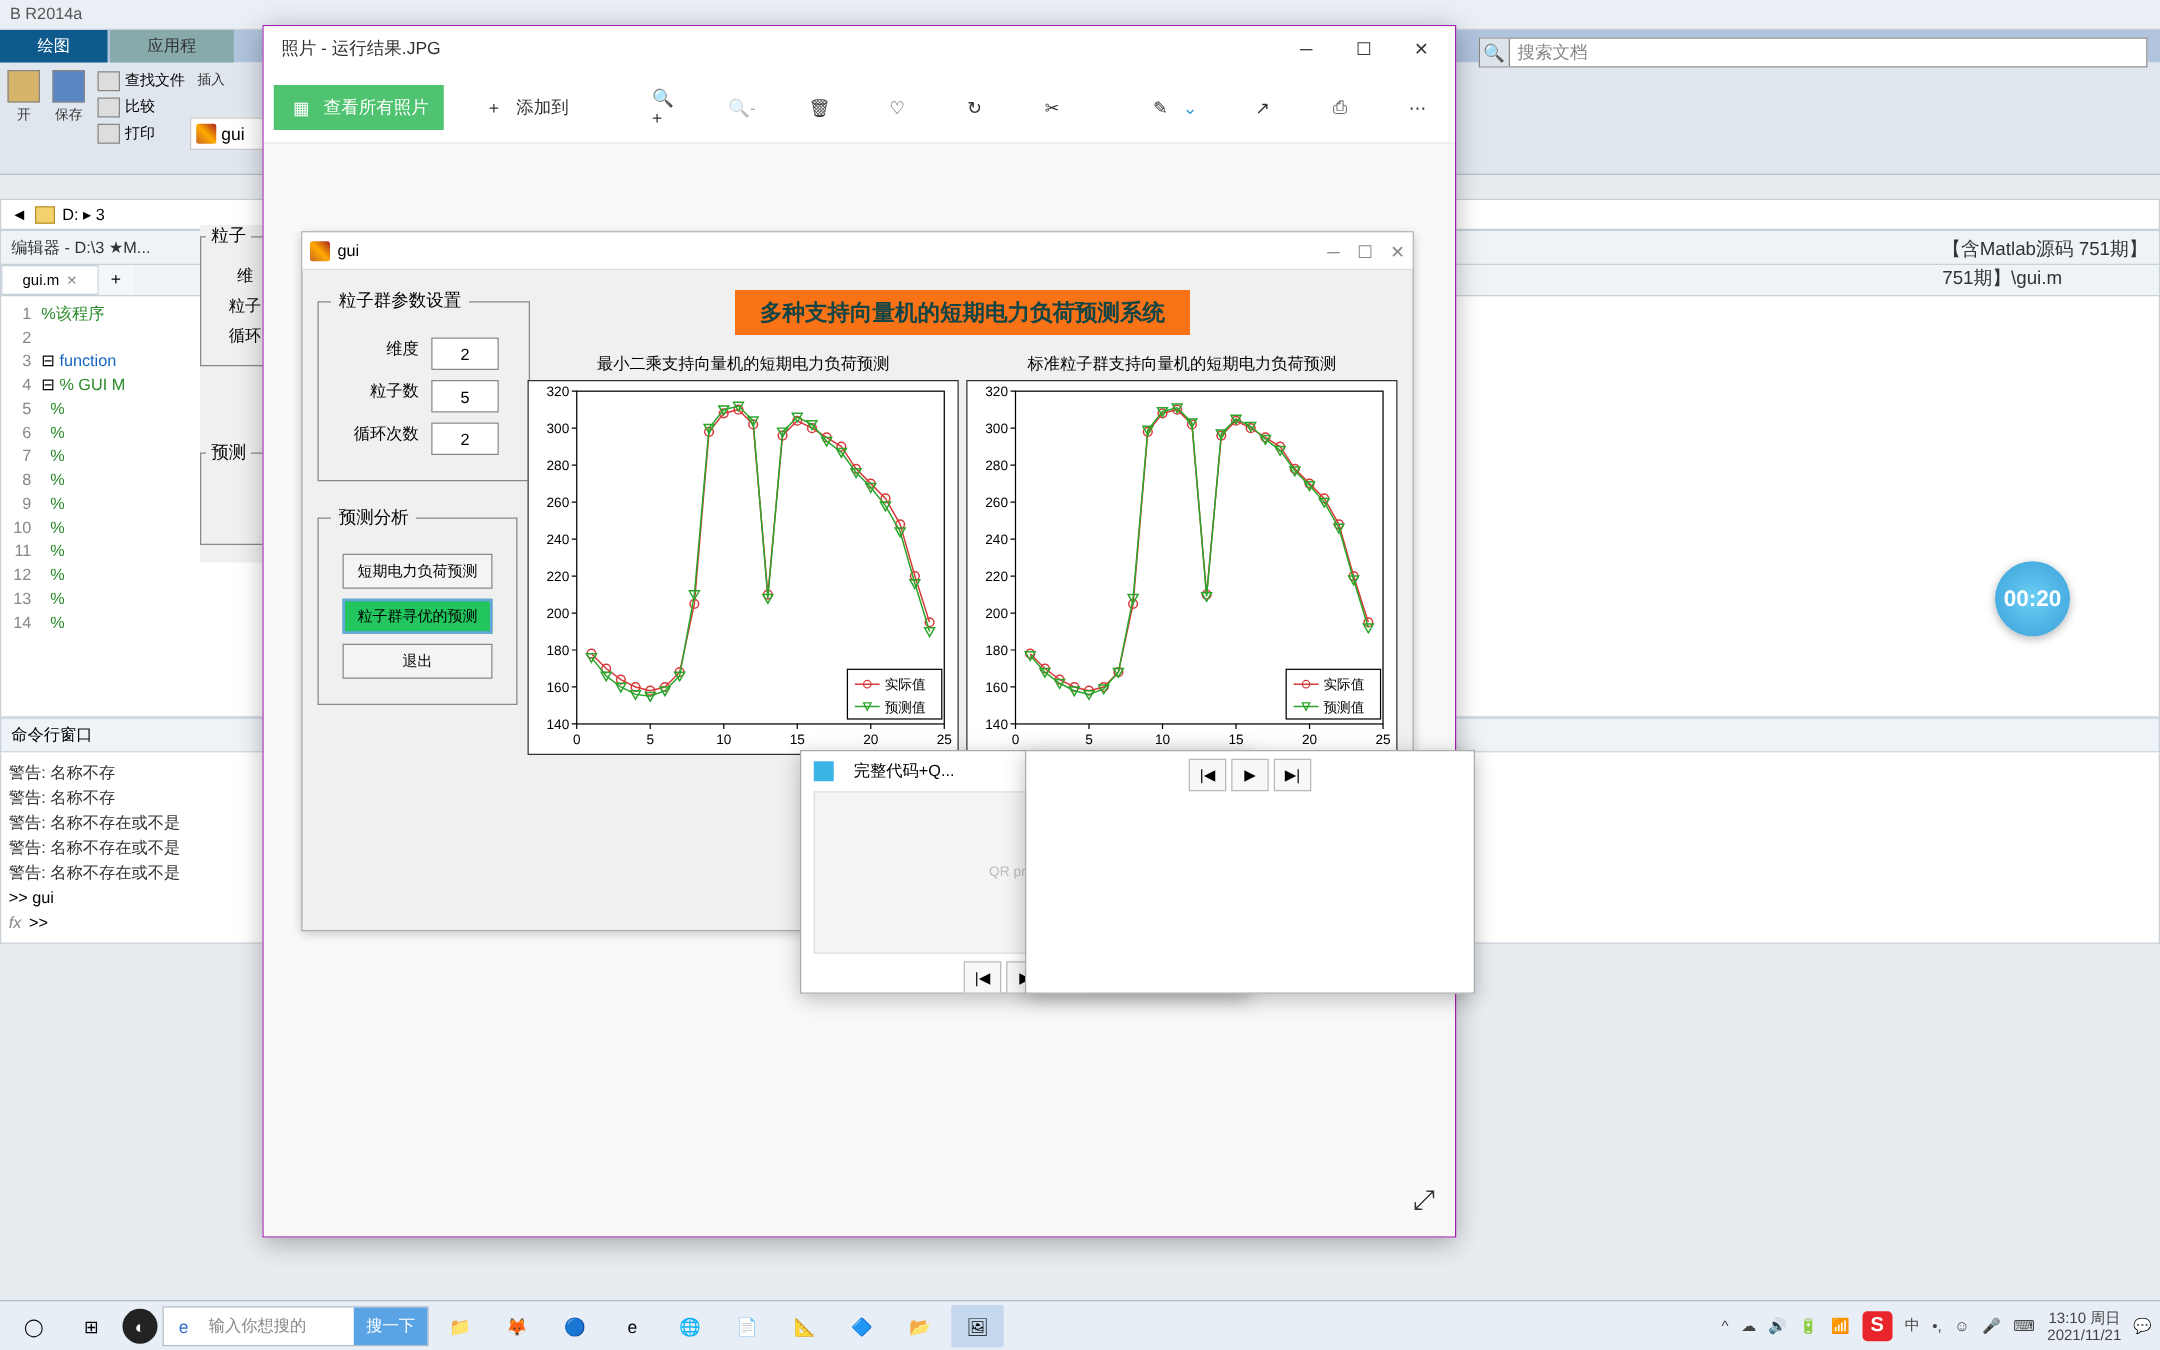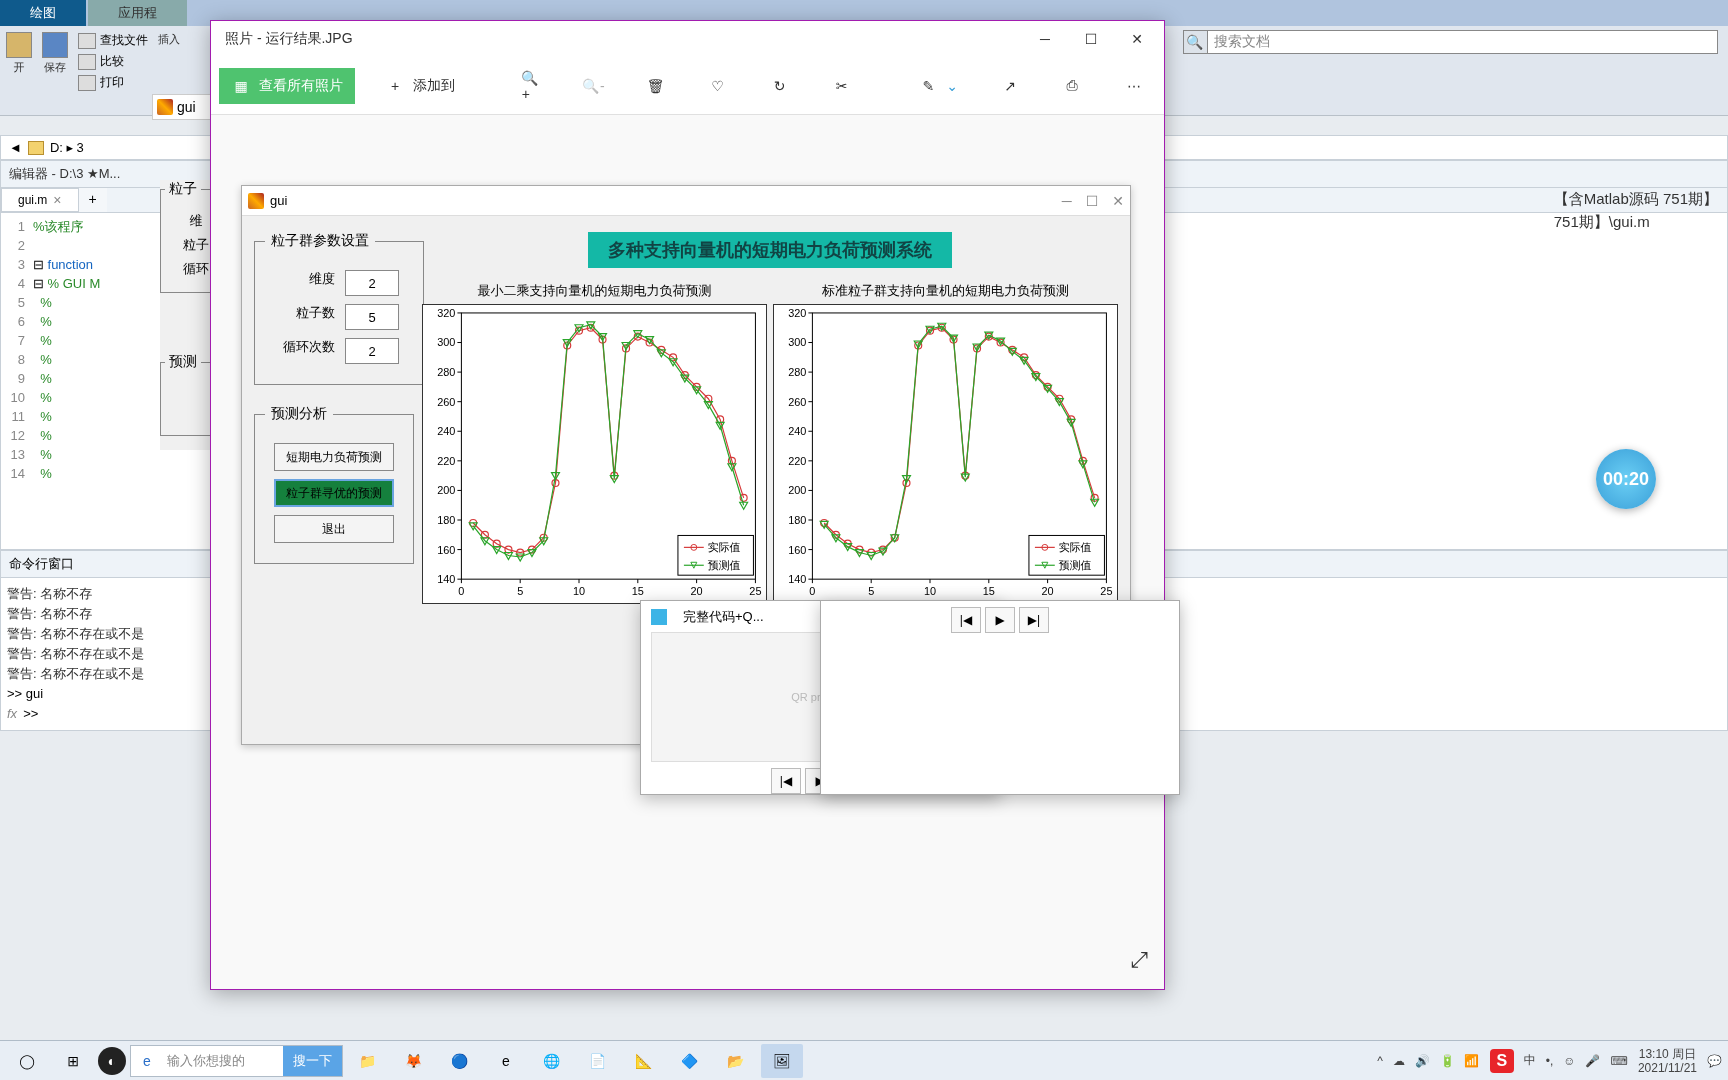--- a/index.html
+++ b/index.html
@@ -63,23 +63,23 @@
 .gui-logo{width:16px;height:16px;background:linear-gradient(45deg,#c62,#fa0,#a22);border-radius:2px;}
 .gui-wbtns{display:flex;gap:14px;color:#888;font-size:14px;}
 .gui-body{padding:16px 12px;display:flex;gap:8px;}
 .gui-left{width:160px;}
 .fset{border:1px solid #888;padding:12px 10px;margin-bottom:20px;}
 .fset legend{font-size:14px;padding:0 6px;}
 .param-row{display:flex;align-items:flex-start;gap:10px;margin:8px 14px;}
 .param-lbl{width:56px;text-align:right;font-size:13px;}
 .param-inp{width:54px;height:26px;background:#fff;border:1px solid #888;text-align:center;font-size:13px;}
 .mat-btn{display:block;width:120px;height:28px;margin:8px auto;background:#f4f4f4;border:1px solid #888;font-size:12px;}
-.mat-btn.sel{border:2px solid #6aa4e0;background:#15803d;}
+.mat-btn.sel{border:2px solid #6aa4e0;background:#22c55e;}
 .gui-right{flex:1;}
-.sys-title{background:#14b8a6;color:#144;font-size:18px;font-weight:bold;text-align:center;padding:6px 20px;margin:0 auto 14px;width:fit-content;}
+.sys-title{background:#f97316;color:#144;font-size:18px;font-weight:bold;text-align:center;padding:6px 20px;margin:0 auto 14px;width:fit-content;}
 .charts{display:flex;gap:6px;}
 .chart-box{flex:1;}
 .chart-title{text-align:center;font-size:13px;margin-bottom:4px;}
 .chart-svg{width:100%;height:300px;background:#fff;border:1px solid #333;}
 
 .expand-icon{position:absolute;bottom:16px;right:16px;font-size:22px;color:#333;}
 
 .thumb-panel{position:absolute;top:600px;left:640px;width:360px;height:195px;background:#fff;border:1px solid #aaa;box-shadow:0 4px 16px rgba(0,0,0,.25);}
 .thumb2{left:820px;}
 .thumb-hdr{display:flex;align-items:center;justify-content:space-between;padding:6px 10px;font-size:13px;}
@@ -100,20 +100,21 @@
 .tray{display:flex;align-items:center;gap:10px;font-size:12px;color:#444;}
 .tray-time{text-align:center;line-height:14px;}
 .sogou-icon{width:24px;height:24px;background:#e8252a;color:#fff;border-radius:4px;display:flex;align-items:center;justify-content:center;font-weight:bold;font-size:16px;}
 
 svg{display:block;}
 </style>
 </head>
 <body>
 
 <div class="matlab-bg">
+  <div class="mat-title">B R2014a</div>
   <div class="mat-tabs">
     <div class="mat-tab">绘图</div>
     <div class="mat-tab gray">应用程</div>
   </div>
   <div class="mat-toolbar">
     <div class="tb-btn">
         <div class="tb-icon"></div>
         <span>开</span>
       </div>
     <div class="tb-btn">

